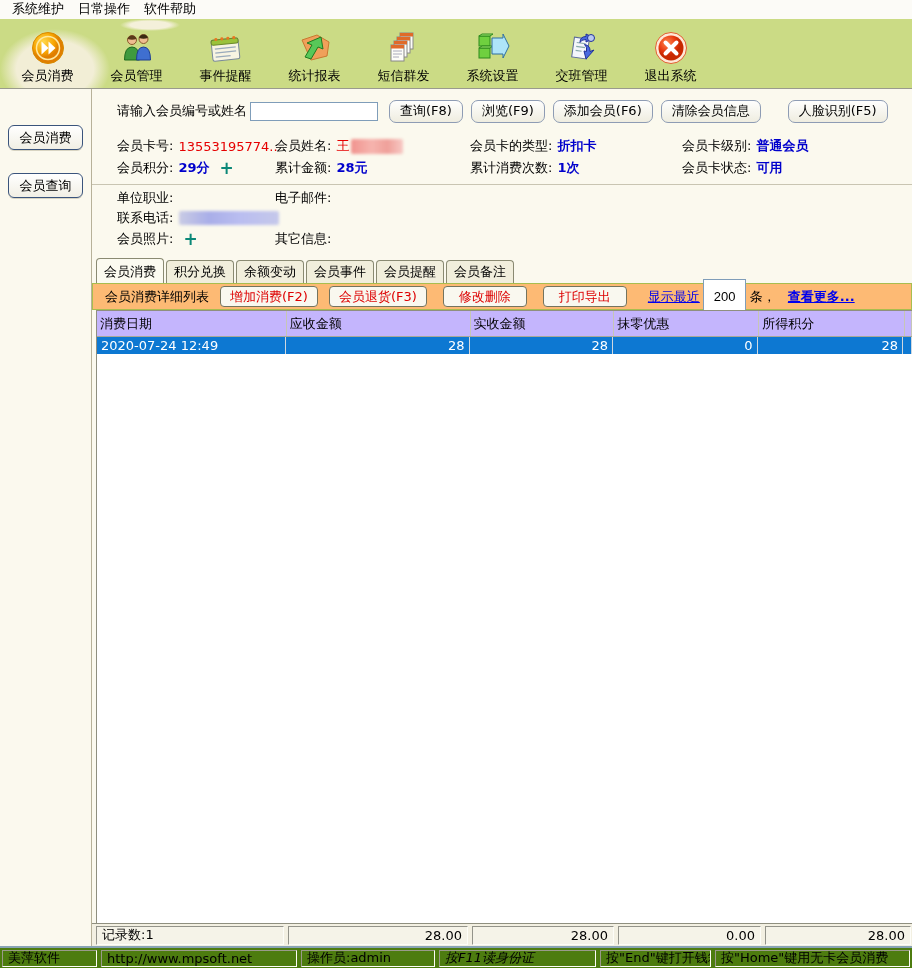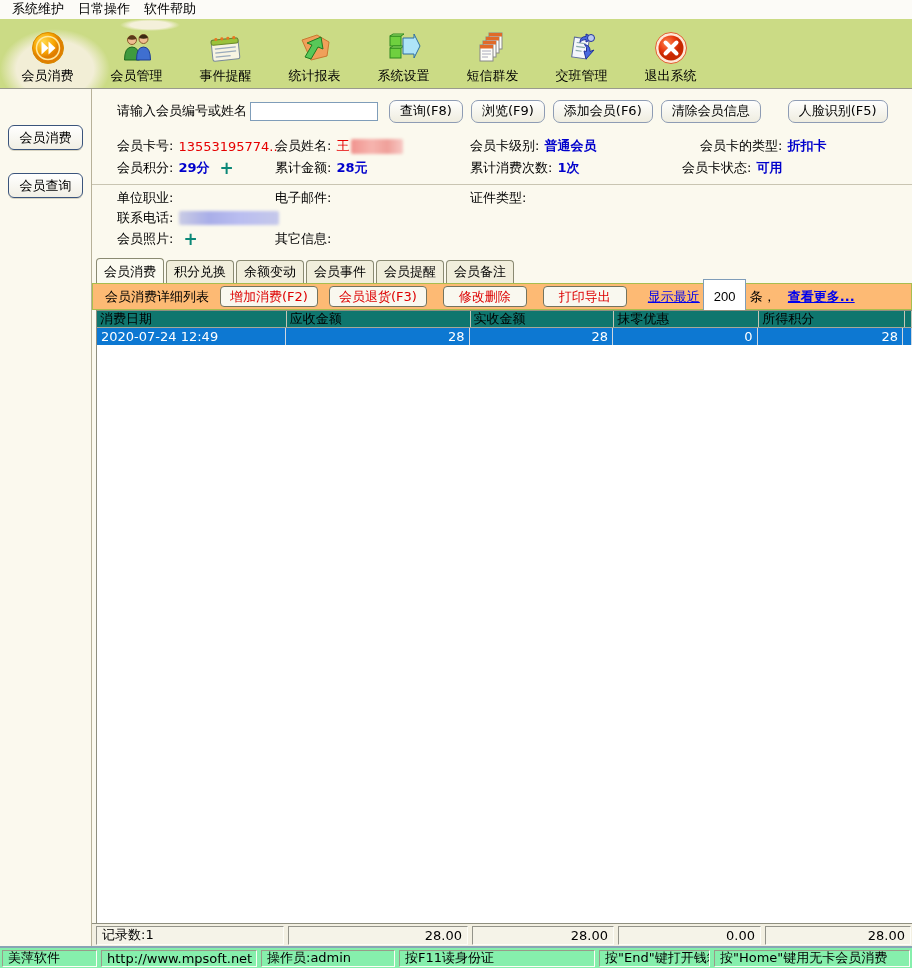--- a/index.html
+++ b/index.html
@@ -98,22 +98,22 @@
   .recent-input { width:43px; height:35px; border:1px solid #7f9db9; margin-left:3px;
     font-size:13px; padding:0 10px; }
   .unit { margin-left:4px; font-size:13px; }
   .more-link { color:#0000ee; text-decoration:underline; margin-left:12px;
     font-size:13px; font-weight:bold; cursor:pointer; }
 
   
   .grid-area { flex:1 1 auto; margin-left:4px; border-top:1px solid #8f8f7f;
     border-left:1px solid #8f8f7f; background:#fff; display:flex; flex-direction:column;
     min-height:0; }
-  .thead { display:flex; height:17px; border-bottom:1px solid #a8a898; font-size:13px;
-    background:#0f766e; flex:0 0 auto; }
+  .thead { display:flex; height:26px; border-bottom:1px solid #a8a898; font-size:13px;
+    background:#c4b5fd; flex:0 0 auto; }
   .th { border-right:1px solid #c6c6b6; padding:0 3px; display:flex; align-items:center;
     overflow:hidden; white-space:nowrap; }
   .w1{width:190px;} .w2{width:184px;} .w3{width:144px;} .w4{width:145px;} .w5{width:146px;}
   .wf{flex:1;}
   .trow { display:flex; height:17px; background:#0d78d2; color:#fff; font-size:13px;
     flex:0 0 auto; cursor:default; }
   .td { padding:0 4px; display:flex; align-items:center; border-right:1px solid #cfd7df;
     white-space:nowrap; overflow:hidden; }
   .td.num { justify-content:flex-end; }
   .tbody-empty { flex:1 1 auto; background:#fff; }
@@ -121,25 +121,25 @@
   
   .summary-row { height:23px; display:flex; align-items:center; gap:4px;
     padding:0 0 0 4px; background:#f3f0e2; border-top:1px solid #8f8f7f; flex:0 0 auto; }
   .sum-box { height:19px; border:1px solid; border-color:#93938a #fdfdf8 #fdfdf8 #93938a;
     background:#f5f3e8; font-size:13px; display:flex; align-items:center; padding:0 5px;
     white-space:nowrap; }
   .sum-box.num { justify-content:flex-end; }
   .s1{width:188px;} .s2{width:180px;} .s3{width:142px;} .s4{width:143px;} .s5{width:146px;}
 
   
-  .statusbar { height:22px; flex:0 0 auto; border-top:2px solid #89a4b5; background:#86efac;
+  .statusbar { height:22px; flex:0 0 auto; border-top:2px solid #89a4b5; background:#4d7c0f;
     display:flex; align-items:center; padding:0 2px; gap:4px; font-size:13px; }
   .sb-cell { height:17px; border:1px solid; border-color:#9a9a8a #fdfdf6 #fdfdf6 #9a9a8a;
     display:flex; align-items:center; padding:0 5px; white-space:nowrap; overflow:hidden; }
-  .b1{width:95px;} .b2{width:156px;} .b3{width:134px;} .b4{width:196px;} .b5{width:111px;}
+  .b1{width:95px;} .b2{width:196px;} .b3{width:134px;} .b4{width:157px;font-style:italic;} .b5{width:111px;}
   .b6{flex:1;}
 </style>
 </head>
 <body>
 
 <div class="window">
 
   <div class="menubar">
     <span class="menu-item">系统维护</span>
     <span class="menu-item">日常操作</span>
@@ -198,32 +198,20 @@
         <span class="tb-label">事件提醒</span>
       </div>
       <div class="tb-item">
         <span>
           <svg viewBox="0 0 36 36" width="36" height="36">
             <path d="M5 10 L20 5 L32 12 L30 26 L14 30 Z" fill="#f0a05a" stroke="#c87830"></path>
             <path d="M24 7 L10 13 L15 15 L8 27 L14 29 L21 17 L26 19 Z" fill="#58c858" stroke="#1f7a1f"></path>
           </svg>
         </span>
         <span class="tb-label">统计报表</span>
-      </div>
-      <div class="tb-item">
-        <span>
-          <svg viewBox="0 0 36 36" width="36" height="36">
-            <rect x="4" y="6" width="11" height="10" fill="#6fd03f" stroke="#2f8a1f"></rect>
-            <path d="M4 6 l3 -2 h11 l-3 2 Z" fill="#9fe86f" stroke="#2f8a1f"></path>
-            <rect x="4" y="18" width="11" height="10" fill="#6fd03f" stroke="#2f8a1f"></rect>
-            <path d="M4 18 l3 -2 h11 l-3 2 Z" fill="#9fe86f" stroke="#2f8a1f"></path>
-            <path d="M17 8 L28 8 L28 4 L34 16 L28 28 L28 24 L17 24 Z" fill="#aee4f8" stroke="#2f6fa0"></path>
-          </svg>
-        </span>
-        <span class="tb-label">系统设置</span>
       </div>
       <div class="tb-item">
         <span>
           <svg viewBox="0 0 36 36" width="36" height="36">
             <g>
               <rect x="14" y="3" width="13" height="16" fill="#fdfdf8" stroke="#888"></rect>
                 <rect x="14" y="3" width="13" height="3.5" fill="#e06a28"></rect>
               <rect x="11" y="7" width="13" height="16" fill="#fdfdf8" stroke="#888"></rect>
                 <rect x="11" y="7" width="13" height="3.5" fill="#e06a28"></rect>
               <rect x="8" y="11" width="13" height="16" fill="#fdfdf8" stroke="#888"></rect>
@@ -234,20 +222,32 @@
               <line x1="7" y1="24" x2="16" y2="24" stroke="#aab" stroke-width="1"></line>
               <line x1="7" y1="27" x2="13" y2="27" stroke="#aab" stroke-width="1"></line>
             </g>
           </svg>
         </span>
         <span class="tb-label">短信群发</span>
       </div>
       <div class="tb-item">
         <span>
           <svg viewBox="0 0 36 36" width="36" height="36">
+            <rect x="4" y="6" width="11" height="10" fill="#6fd03f" stroke="#2f8a1f"></rect>
+            <path d="M4 6 l3 -2 h11 l-3 2 Z" fill="#9fe86f" stroke="#2f8a1f"></path>
+            <rect x="4" y="18" width="11" height="10" fill="#6fd03f" stroke="#2f8a1f"></rect>
+            <path d="M4 18 l3 -2 h11 l-3 2 Z" fill="#9fe86f" stroke="#2f8a1f"></path>
+            <path d="M17 8 L28 8 L28 4 L34 16 L28 28 L28 24 L17 24 Z" fill="#aee4f8" stroke="#2f6fa0"></path>
+          </svg>
+        </span>
+        <span class="tb-label">系统设置</span>
+      </div>
+      <div class="tb-item">
+        <span>
+          <svg viewBox="0 0 36 36" width="36" height="36">
             <rect x="9" y="8" width="15" height="20" fill="#f4f6fc" stroke="#5a6a9a" transform="rotate(8 16 18)"></rect>
             <g transform="rotate(8 16 18)">
               <line x1="12" y1="13" x2="21" y2="13" stroke="#8aa" stroke-width="1.2"></line>
               <line x1="12" y1="17" x2="21" y2="17" stroke="#8aa" stroke-width="1.2"></line>
               <line x1="12" y1="21" x2="18" y2="21" stroke="#8aa" stroke-width="1.2"></line>
             </g>
             <path d="M22 4 l8 4 -8 4 v-2.5 q-5 0 -6 3 q0 -6 6 -6 Z" fill="#4a6ae0" stroke="#20309a"></path>
             <path d="M30 20 l-8 9 -2 -8 2.5 0.5 q1 -5 -2 -7 q6 1 5.5 7 Z" fill="#4a6ae0" stroke="#20309a"></path>
             <circle cx="27" cy="8" r="3.5" fill="#b8c8f0" stroke="#20309a"></circle>
           </svg>
@@ -297,27 +297,27 @@
         <div class="info-row">
           <span class="ic c1">
               <span class="lbl">会员卡号:</span>
               <span class="val-red">13553195774..</span>
             </span>
           <span class="ic c2">
               <span class="lbl">会员姓名:</span>
               <span class="val-red">王</span>
               <span class="censor-name"></span>
             </span>
+          <span class="ic c3">
+              <span class="lbl">会员卡的类型:</span>
+              <span class="val-blue">折扣卡</span>
+            </span>
           <span class="ic c4">
               <span class="lbl">会员卡级别:</span>
               <span class="val-blue">普通会员</span>
-            </span>
-          <span class="ic c3">
-              <span class="lbl">会员卡的类型:</span>
-              <span class="val-blue">折扣卡</span>
             </span>
         </div>
         <div class="info-row">
           <span class="ic c1">
               <span class="lbl">会员积分:</span>
               <span class="val-blue">29分</span>
               <button class="plus">+</button>
             </span>
           <span class="ic c2">
               <span class="lbl">累计金额:</span>
@@ -333,24 +333,20 @@
             </span>
         </div>
         <div class="info-sep"></div>
         <div class="info-row short">
           <span class="ic c1">
               <span class="lbl">单位职业:</span>
               <span></span>
             </span>
           <span class="ic c2">
               <span class="lbl">电子邮件:</span>
-              <span></span>
-            </span>
-          <span class="ic c3">
-              <span class="lbl">证件类型:</span>
               <span></span>
             </span>
         </div>
         <div class="info-row short">
           <span class="ic c1" style="width:353px;">
               <span class="lbl">联系电话:</span>
               <span class="censor-phone"></span>
             </span>
         </div>
         <div class="info-row">

